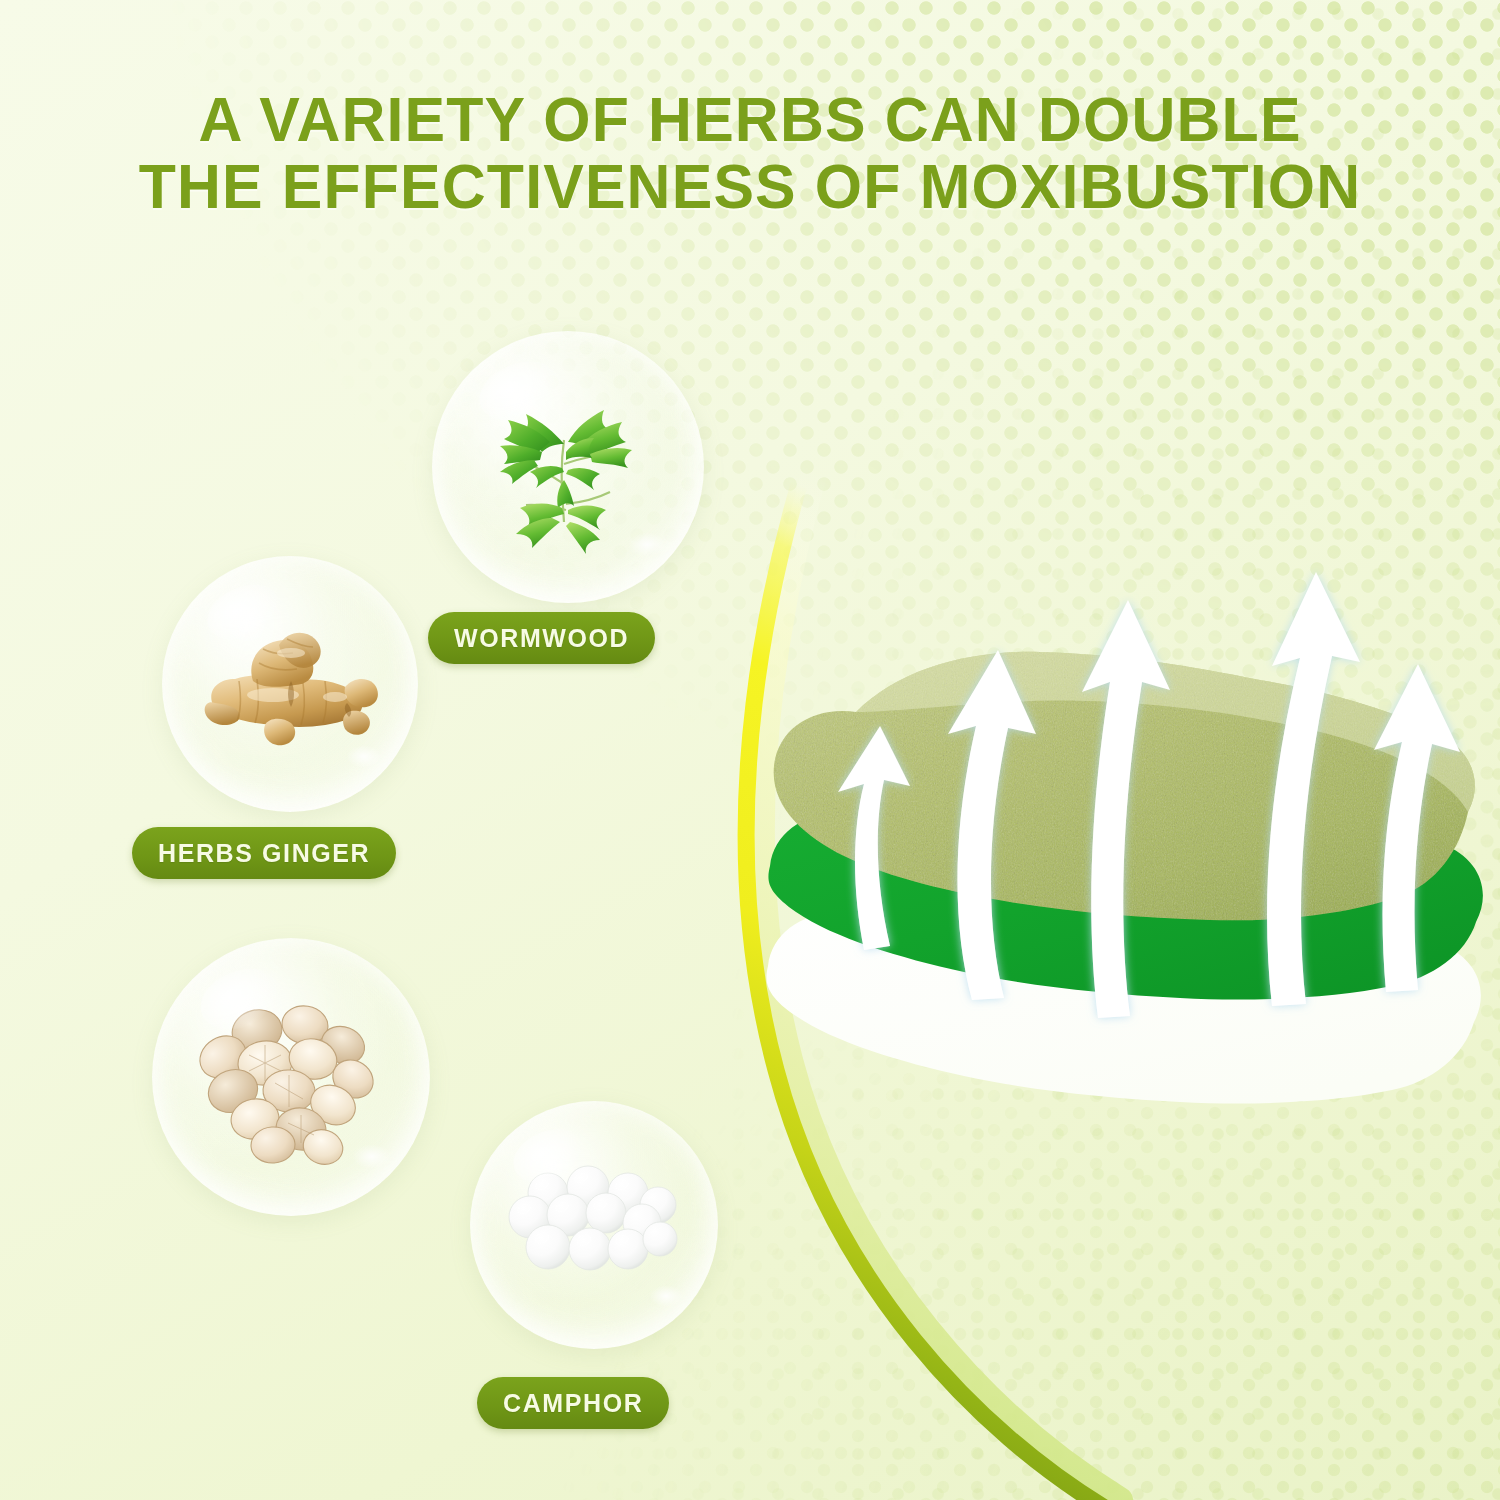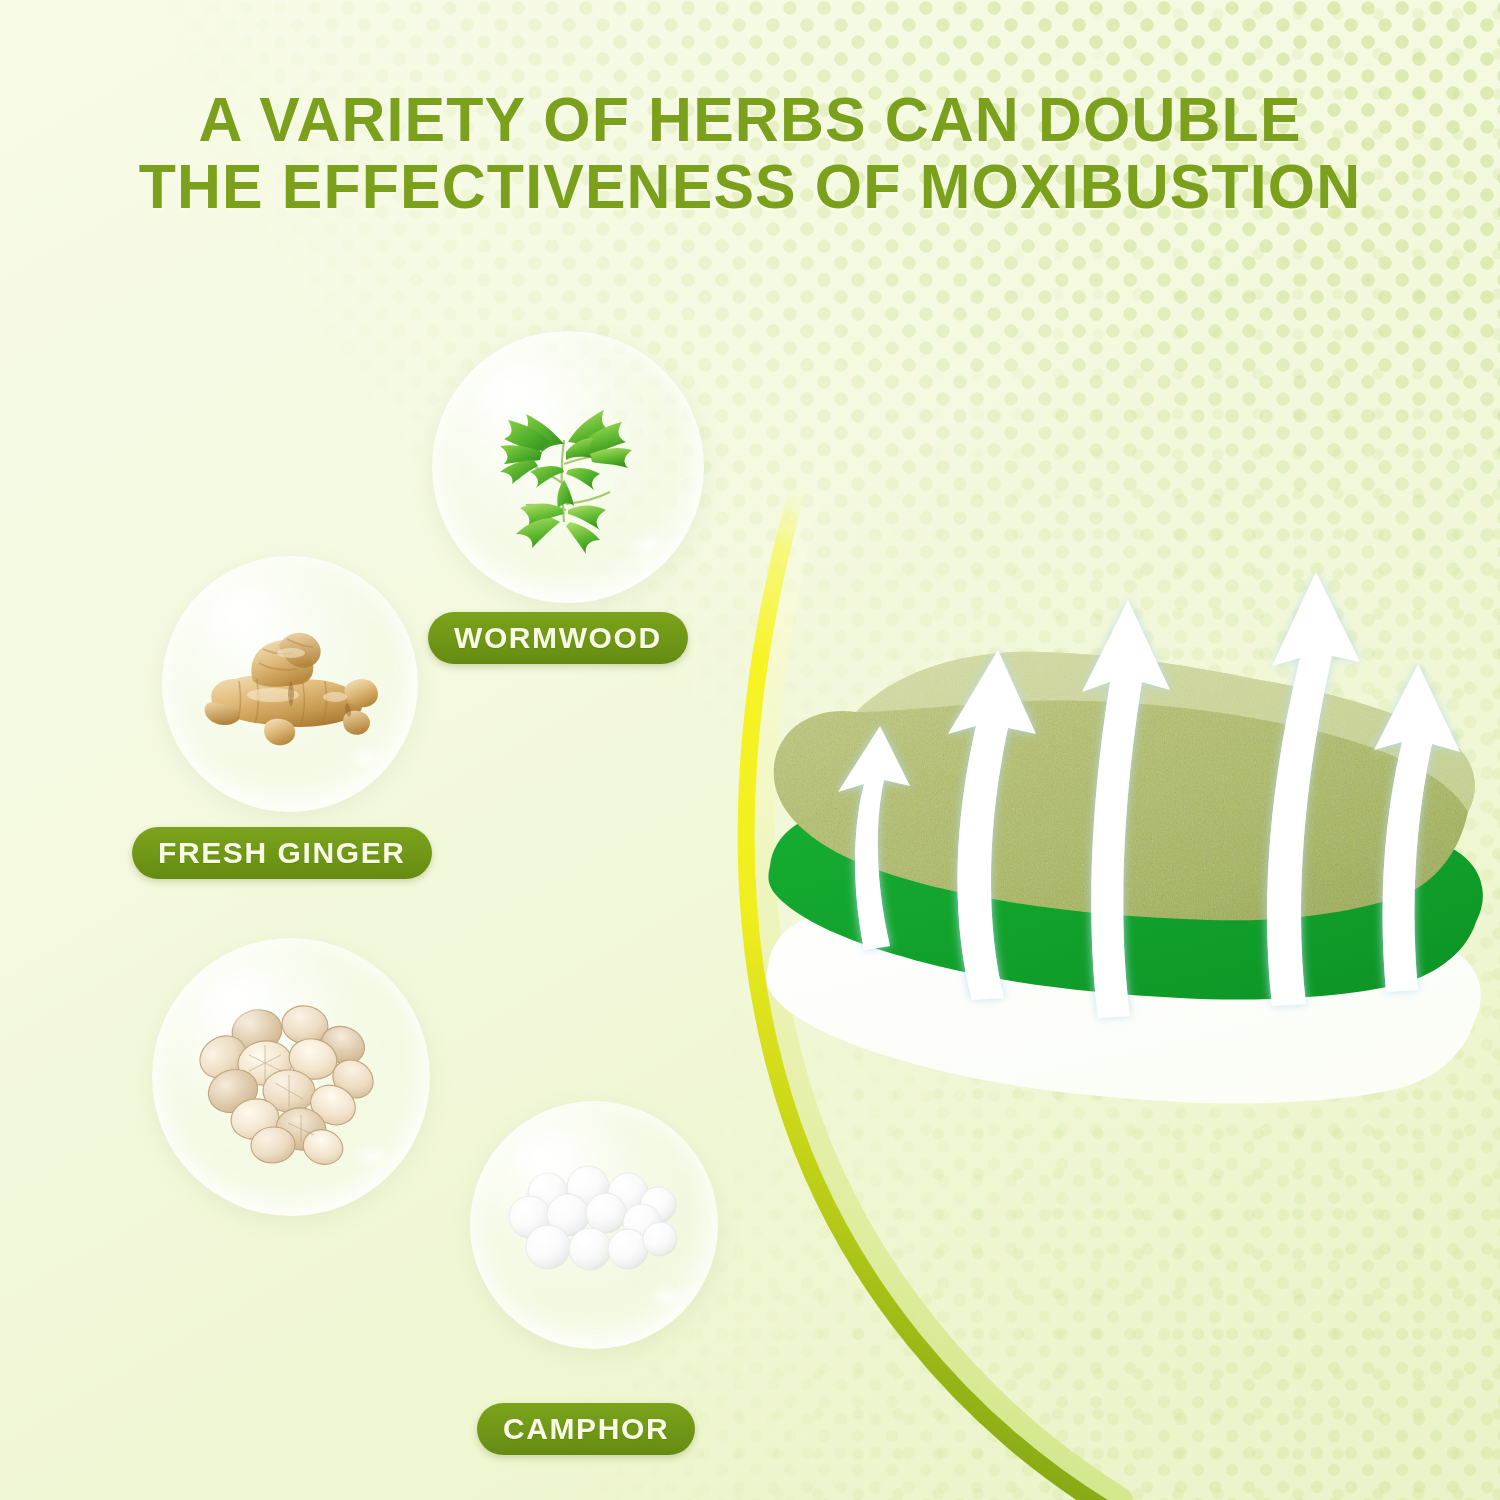--- a/index.html
+++ b/index.html
@@ -108,29 +108,29 @@
   #bub-camphor  { left:470px; top:1101px; width:248px; height:248px; }
 
   
   .pill {
     position:absolute;
     display:flex; align-items:center; justify-content:center;
     height:52px; padding:0 26px;
     border-radius:26px;
     background:linear-gradient(180deg,#7ba31c 0%,#6f9616 58%,#658a12 100%);
     color:#f7fbe4;
-    font-weight:bold; font-size:30px; letter-spacing:1.6px;
+    font-weight:bold; font-size:25px; letter-spacing:1.6px;
     white-space:nowrap;
     box-shadow:0 3px 7px rgba(105,130,40,.28);
     text-shadow:0 1px 1px rgba(60,80,20,.22);
   }
   #pill-wormwood { left:428px; top:612px; }
   #pill-ginger   { left:132px; top:827px; }
   #pill-radix    { left:71px;  top:1236px; }
-  #pill-camphor  { left:477px; top:1377px;margin-top:26px; }
+  #pill-camphor  { left:477px; top:1377px; }
 
   
   #patch { position:absolute; left:760px; top:530px; width:740px; height:620px; }
 </style>
 </head>
 <body>
 
 <div id="stage">
 
   <div class="dots dense"></div>
@@ -275,21 +275,21 @@
         </g>
 
         <g fill="#8a5f22" opacity=".45">
           <path d="M96 62 C100 70, 100 80, 96 88 C92 80, 92 70, 96 62 Z"></path>
           <path d="M152 84 C156 88, 158 94, 154 98 C150 94, 148 88, 152 84 Z"></path>
         </g>
       </svg>
     </div>
   </div>
   <div class="pill" id="pill-ginger">
-    <span>FRESH GINGER</span>
+    <span>HERBS GINGER</span>
   </div>
 
   <div class="bubble" id="bub-radix">
     <div class="content">
       <svg width="196" height="180" viewBox="0 0 196 180">
         <defs>
           <radialGradient id="rs1" cx="0.35" cy="0.3" r="0.8">
             <stop offset="0%" stop-color="#fbf3e6"></stop>
             <stop offset="60%" stop-color="#eddcc2"></stop>
             <stop offset="100%" stop-color="#d3bb98"></stop>

